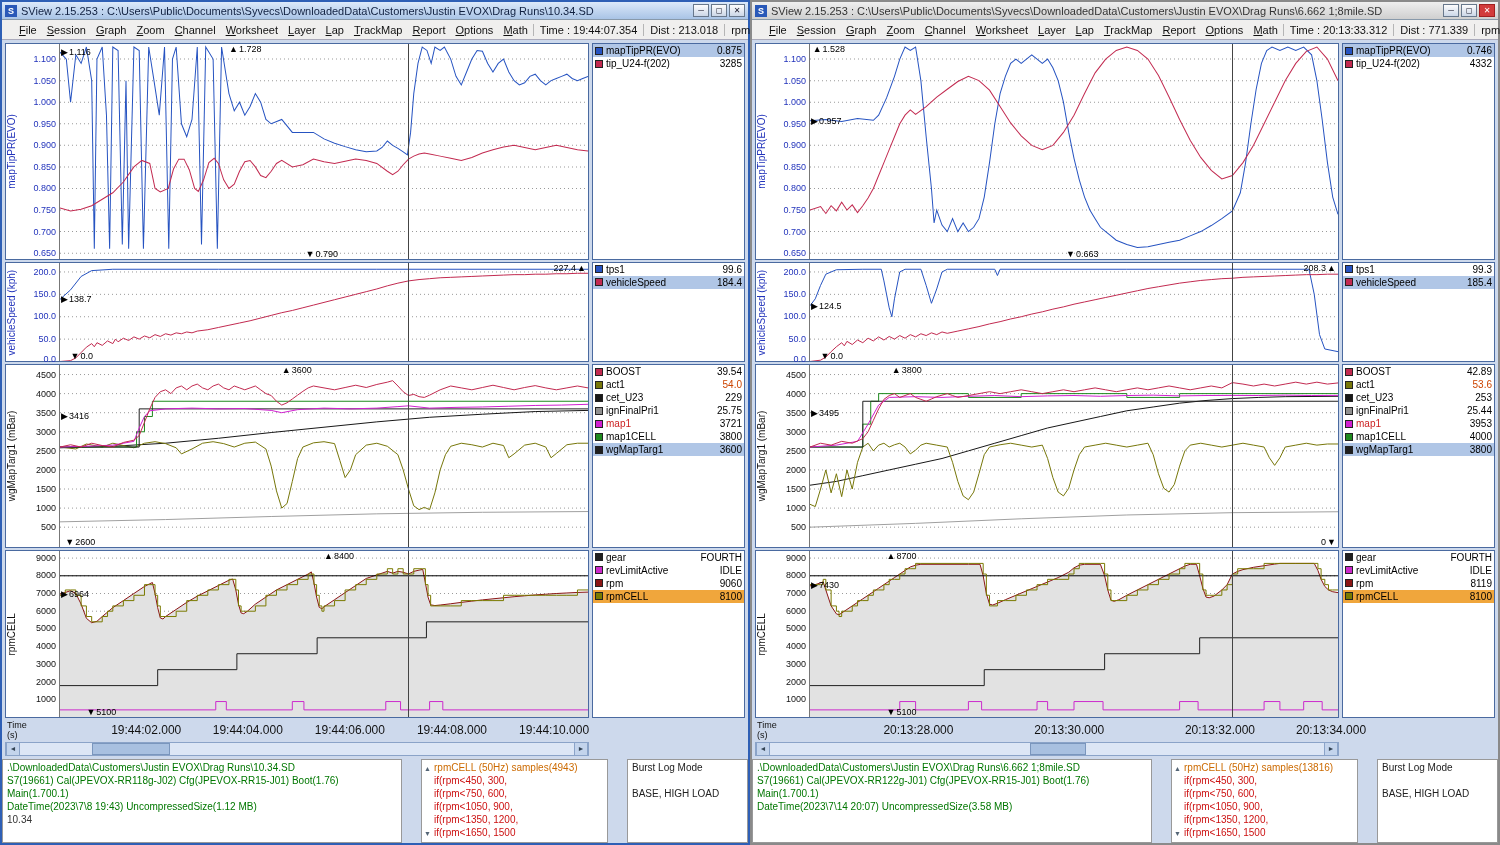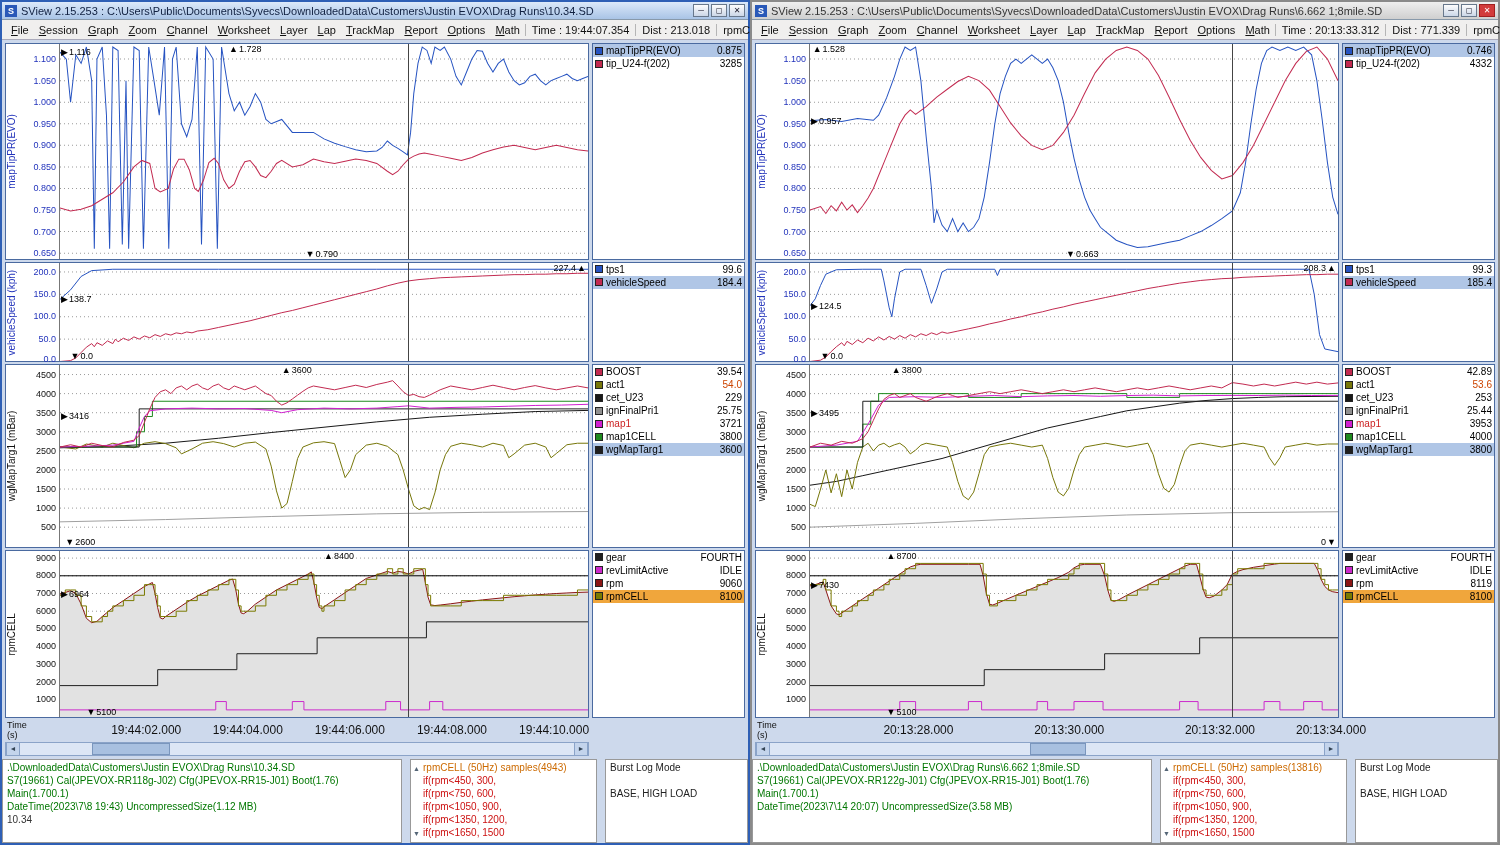--- a/index.html
+++ b/index.html
@@ -7,21 +7,21 @@
 #root{display:flex;width:1500px;height:845px}
 .win{width:750px;height:845px;display:flex;flex-direction:column;border:2px solid #8a8a8a;background:#cdd9ec}
 .win.active{border-color:#2e5fb5}
 .titlebar{height:18px;flex:none;display:flex;align-items:center;gap:4px;padding:0 3px;font-size:11px;color:#102040;background:linear-gradient(#dce9fa,#a9c4e6);border-bottom:1px solid #8899aa;white-space:nowrap;overflow:hidden}
 .win.inactive .titlebar{background:linear-gradient(#efefef,#cfcfcf);color:#333}
 .app-icon{width:12px;height:12px;background:#2958b8;color:#fff;font-size:9px;font-weight:bold;display:inline-flex;align-items:center;justify-content:center;flex:none}
 .title{flex:1;overflow:hidden;text-overflow:ellipsis}
 .tb-btns{display:flex;gap:2px;flex:none}
 .tb-btn{width:16px;height:13px;border:1px solid #68788c;background:linear-gradient(#fdfdfd,#ccd7e8);font-size:8px;line-height:11px;text-align:center;color:#223}
 .win.inactive .tb-btn.close{background:#d23b3b;color:#fff;border-color:#a02020}
-.menubar{height:20px;flex:none;display:flex;align-items:center;padding:0 4px;font-size:11px;background:#f0efee;border-bottom:1px solid #aab;color:#111;white-space:nowrap}
+.menubar{height:20px;flex:none;display:flex;align-items:center;padding:0 12px;font-size:11px;background:#f0efee;border-bottom:1px solid #aab;color:#111;white-space:nowrap}
 .menu-item{padding:1px 5px;cursor:default}
 .menu-item::first-letter{text-decoration:underline}
 .statusbar{margin-left:auto;display:flex;align-items:center}
 .status-seg{padding:0 6px;border-left:1px solid #b5b5b5;display:flex;align-items:center;gap:3px}
 .red-badge{background:#dd2222;color:#fff;padding:0 4px;font-weight:bold}
 .content{flex:1;display:flex;padding:3px;gap:3px;min-height:0}
 .charts-col{flex:1;display:flex;flex-direction:column;min-width:0}
 .panel{display:flex;border:1px solid #4a6aa0;background:#fff;margin-bottom:2px;position:relative;min-height:0}
 .axis-rot{width:13px;flex:none;writing-mode:vertical-rl;transform:rotate(180deg);font-size:10px;text-align:center;overflow:hidden}
 .yaxis{width:41px;flex:none;position:relative;border-right:1px solid #777}
@@ -41,21 +41,21 @@
 .sb-thumb{position:absolute;top:0;bottom:0;background:#a8c0e0;border:1px solid #7a96bd}
 .legend-col{width:153px;flex:none;display:flex;flex-direction:column}
 .legend-group{border:1px solid #4a6aa0;background:#fff;margin-bottom:2px;overflow:hidden;display:flex;flex-direction:column}
 .legend-row{height:13px;flex:none;display:flex;align-items:center;gap:3px;padding:0 2px;font-size:10px;color:#000}
 .hl-sel{background:#b0c6e6}
 .hl-amber{background:#f0a63c}
 .swatch{width:8px;height:8px;border:1px solid #222;flex:none}
 .lname{overflow:hidden;white-space:nowrap;flex:1}
 .lvalue{margin-left:auto;white-space:nowrap}
 .legend-spacer{height:36px;flex:none}
-.footer{height:84px;flex:none;display:flex;background:#cdd9ec;gap:8px}
+.footer{height:84px;flex:none;display:flex;background:#cdd9ec;gap:19px}
 .fbox{background:#fff;border:1px solid #999;padding:1px 4px;font-size:10px;line-height:13px;overflow:hidden;position:relative}
 .fbox1{width:400px;flex:none}
 .fbox2{width:187px;flex:none;padding-left:12px}
 .fbox3{flex:1}
 .fline{white-space:nowrap;color:#222}
 .fline.green{color:#007700}
 .fline.dark{color:#333}
 .fline.orange{color:#cc6a00}
 .fline.red{color:#cc1111}
 .fline.sub{margin-top:13px}

